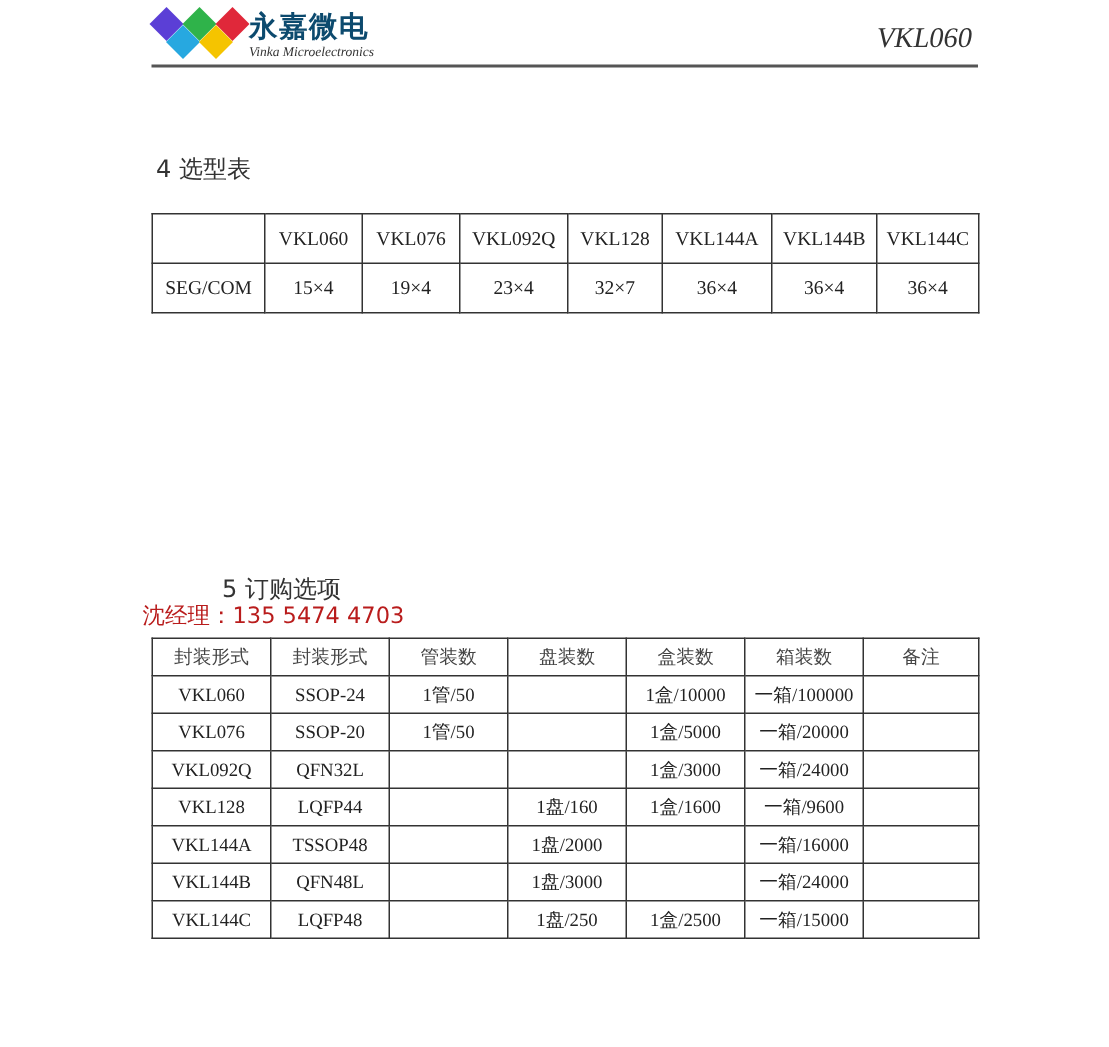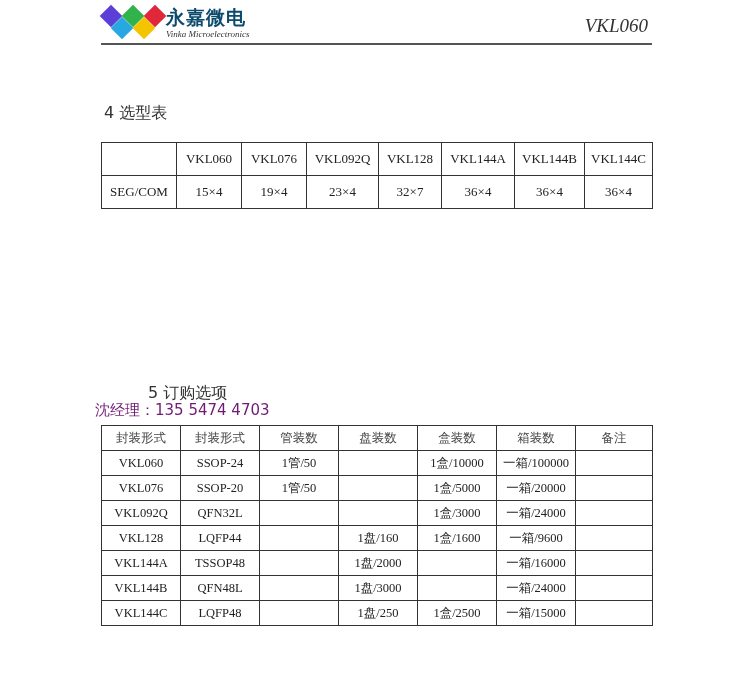--- a/index.html
+++ b/index.html
@@ -7,21 +7,21 @@
          font-family:"Liberation Serif","DejaVu Serif",serif; color:#222; }
   .logo { position:absolute; left:100px; top:4px; width:62px; height:36px; }
   .dia { position:absolute; width:16px; height:16px; transform:rotate(45deg); }
   .brand-cn { position:absolute; left:166px; top:5px; font-family:"DejaVu Sans",sans-serif;
               font-weight:bold; font-size:19px; color:#0c4a6e; letter-spacing:1px; }
   .brand-en { position:absolute; left:166px; top:29px; font-size:9px; color:#333;font-style:italic; }
   .doc-code { position:absolute; right:91px; top:15px; font-style:italic; font-size:19px; color:#333; }
   .header-rule { position:absolute; left:101px; top:43px; width:551px; height:2px; background:#555; }
   .sec-title { position:absolute; font-family:"DejaVu Sans",sans-serif; font-size:16px; color:#333; }
   .contact { position:absolute; left:95px; top:401px; font-family:"DejaVu Sans",sans-serif;
-             font-size:15px; color:#701a75; }
+             font-size:15px; color:#b91c1c; }
   table { position:absolute; border-collapse:collapse; table-layout:fixed; }
   td { border:1px solid #333; text-align:center; padding:0; font-size:13px; color:#222;
        white-space:nowrap; overflow:hidden; }
   .t1 { left:101px; top:142px; width:551px; }
   .t1 td { height:32px; }
   .t2 { left:101px; top:425px; width:551px; }
   .t2 td { height:24px; font-size:12.5px; }
   .cn { font-family:"DejaVu Sans",sans-serif; color:#444; font-size:12px; }
 </style>
 </head>

